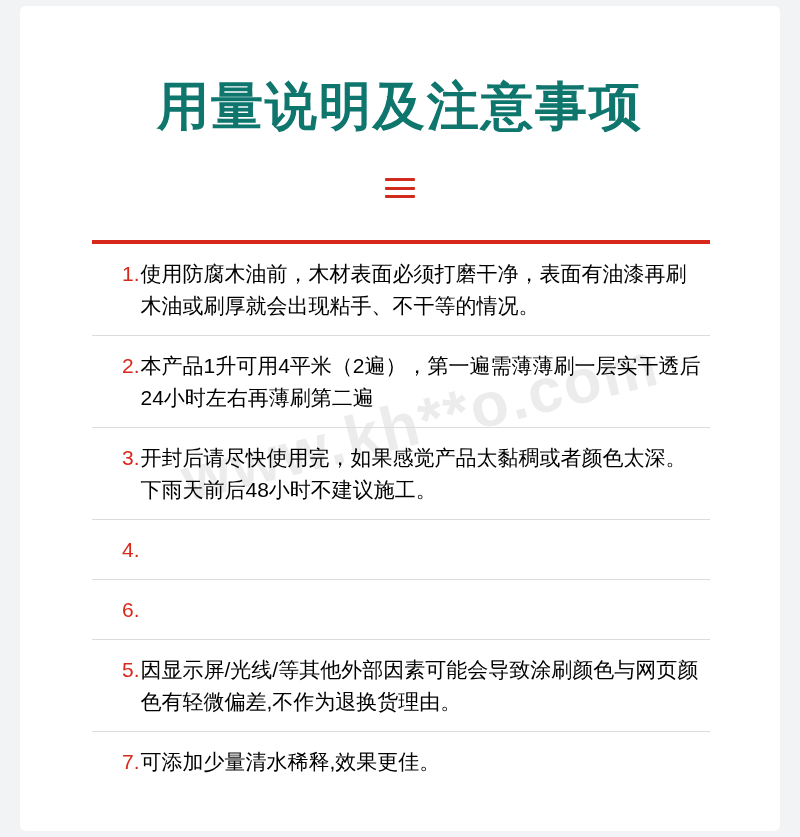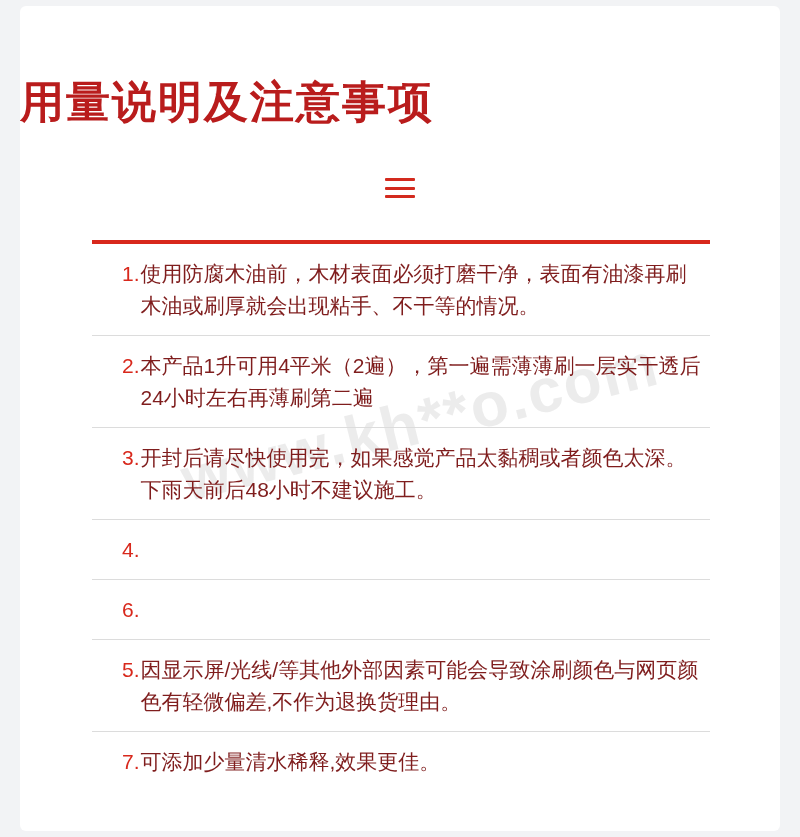--- a/index.html
+++ b/index.html
@@ -29,24 +29,25 @@
     background: #ffffff;
     border-radius: 6px;
     box-sizing: border-box;
     overflow: hidden;
   }
   .title {
     position: absolute;
     left: 0;
     top: 72px;
     width: 100%;
-    font-size: 44px;
+    text-align: center;
+    font-size: 52px;
     font-weight: bold;
     letter-spacing: 2px;
-    color: #b91c1c;
+    color: #0f766e;
     line-height: 1.1;
     white-space: nowrap;
   }
   .divider-icon {
     position: absolute;
     left: 50%;
     top: 172px;
     transform: translateX(-50%);
     width: 30px;
     height: 20px;
@@ -85,21 +86,21 @@
   .num {
     flex: 0 0 auto;
     color: #d8281c;
     font-size: 21px;
     line-height: 32px;
     font-weight: 500;
     padding-right: 1px;
   }
   .text {
     flex: 1 1 auto;
-    color: #7f1d1d;
+    color: #000000;
     font-size: 21px;
     line-height: 32px;
     letter-spacing: 0px;
   }
   .watermark {
     position: absolute;
     left: 40px;
     top: 380px;
     width: 720px;
     text-align: center;

